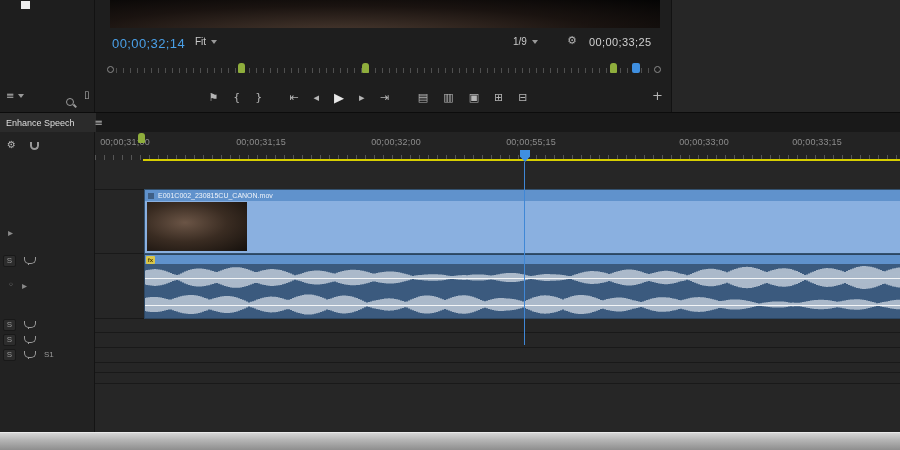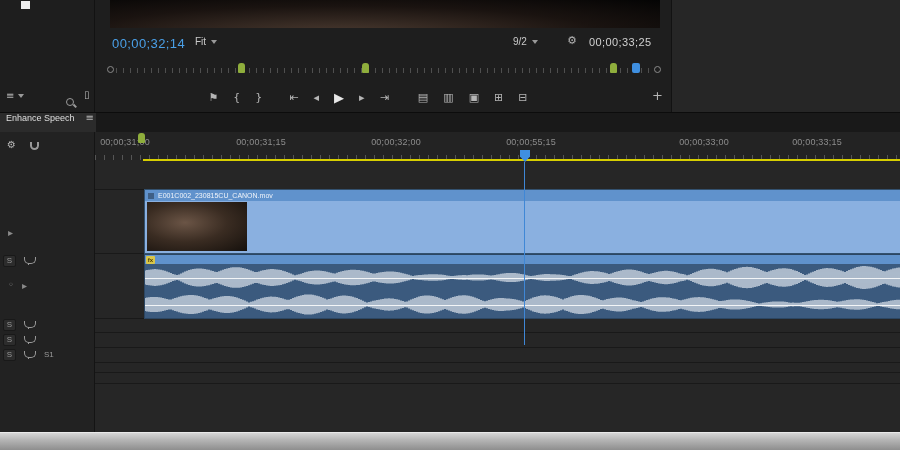--- a/index.html
+++ b/index.html
@@ -54,21 +54,21 @@
   <div class="abs panel" style="left:95px;top:0;width:577px;height:112px;border-right:1px solid #121212">
     <div class="abs" style="left:15px;top:0;width:550px;height:28px;background:radial-gradient(ellipse at 42% 120%, #4a3a30 0%, #1a1310 58%, #040404 100%)"></div>
 
     <div class="abs" style="left:0;top:30px;width:100%;height:24px">
       <span class="abs tc-blue" style="left:17px;top:6px">00;00;32;14</span>
       <span class="abs dd" style="left:100px;top:6px">
           <span>Fit</span>
           <span class="chev"></span>
         </span>
       <span class="abs dd" style="left:418px;top:6px">
-          <span>9/2</span>
+          <span>1/9</span>
           <span class="chev"></span>
         </span>
       <span class="abs icon" style="left:472px;top:5px">⚙</span>
       <span class="abs tc-gray" style="left:494px;top:6px">00;00;33;25</span>
     </div>
 
     <div class="abs" style="left:12px;right:10px;top:62px;height:16px">
       <div class="abs" style="left:9px;right:9px;top:6px;height:5px;background:repeating-linear-gradient(90deg,#4f4f4f 0 1px,transparent 1px 7px)"></div>
       <div class="abs ring" style="left:0;top:4px"></div>
       <div class="abs ring" style="right:0;top:4px"></div>
@@ -91,21 +91,21 @@
       <span class="icon">▥</span>
       <span class="icon">▣</span>
       <span class="icon">⊞</span>
       <span class="icon">⊟</span>
     </div>
     <span class="abs icon" style="right:8px;top:89px;font-size:13px">+</span>
   </div>
 
 
   <div class="abs" style="left:0;top:112px;width:900px;height:20px;background:#191919;border-top:1px solid #0c0c0c">
-    <div class="abs" style="left:0;top:0;width:96px;height:20px;background:#2b2b2b;display:flex;gap:11px;padding:0 6px">
+    <div class="abs" style="left:0;top:0;width:96px;height:20px;background:#2b2b2b;display:flex;align-items:center;gap:20px;padding:0 6px">
       <span style="color:#dedede;font-size:9px;white-space:nowrap">Enhance Speech</span>
       <span class="icon sm">≡</span>
     </div>
   </div>
 
   <div class="abs" style="left:0;top:132px;width:900px;height:318px;background:#262626">
 
     <div class="abs" style="left:95px;right:0;top:0;height:28px;background:#232323;z-index:5">
       <span class="tick-label" style="left:30px">00;00;31;00</span>
       <span class="tick-label" style="left:166px">00;00;31;15</span>

